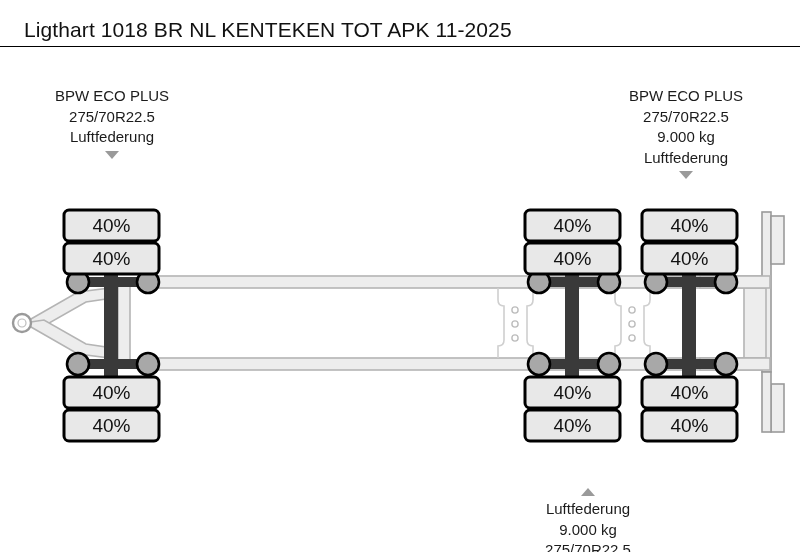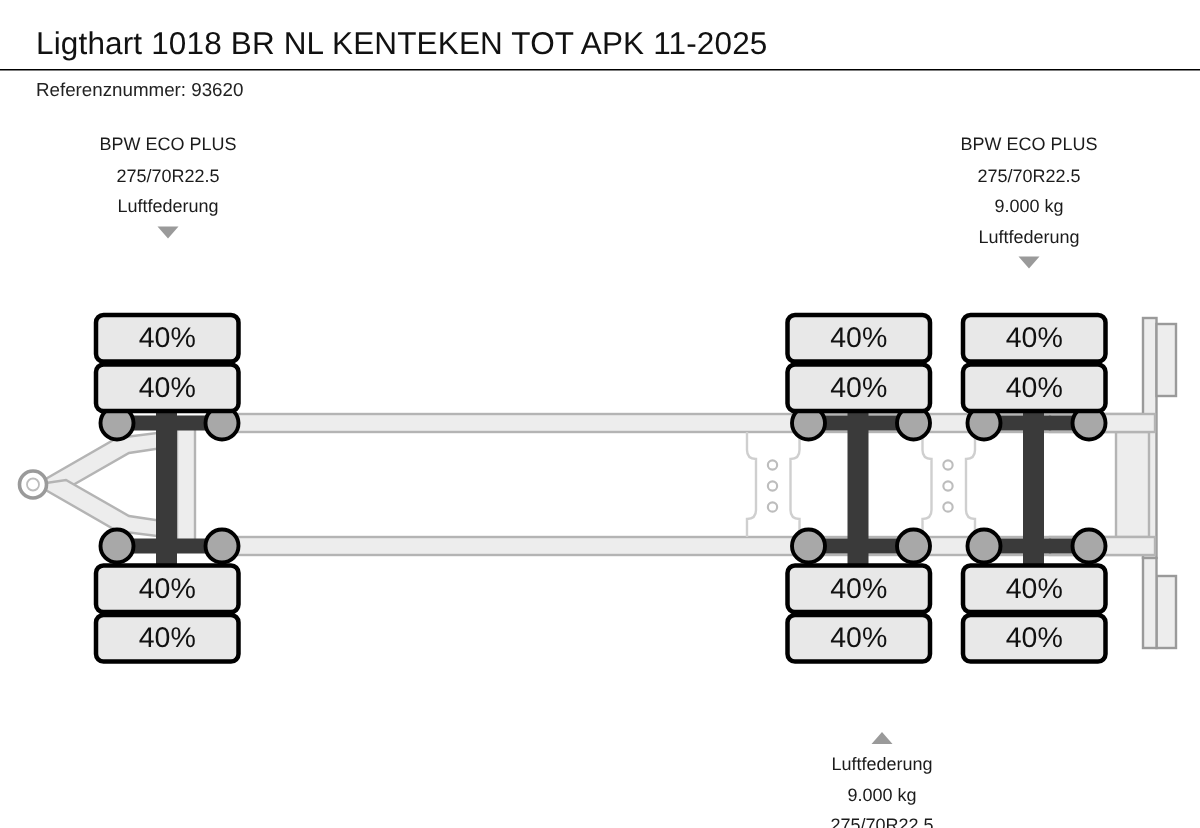--- a/index.html
+++ b/index.html
@@ -49,21 +49,21 @@
     font-size: 12.5px;
     line-height: 16px;
     color: #222222;
     white-space: nowrap;
   }
 
   
   .callout {
     position: absolute;
     text-align: center;
-    font-size: 12px;
+    font-size: 15px;
     line-height: 20.5px;
     color: #1b1b1b;
     white-space: nowrap;
   }
   .callout .ln { display: block; }
   .callout-left  { left: 26px;  top: 70px;  width: 172px; }
   .callout-right { left: 600px; top: 70px;  width: 172px; }
   .callout-bottom{ left: 488px; top: 472px; width: 200px; }
 
   .arrow {
@@ -99,21 +99,20 @@
     dominant-baseline: middle;
   }
 </style>
 </head>
 <body>
 
 <div id="page">
 
   <div class="hdr-title">Ligthart 1018 BR NL KENTEKEN TOT APK 11-2025</div>
   <div class="hdr-rule"></div>
-  <div class="hdr-ref">Referenznummer: 93620</div>
 
   <div class="callout callout-left">
     <span class="ln">BPW ECO PLUS</span>
     <span class="ln">275/70R22.5</span>
     <span class="ln">Luftfederung</span>
     <span class="arrow arrow-down"></span>
   </div>
 
   <div class="callout callout-right">
     <span class="ln">BPW ECO PLUS</span>

